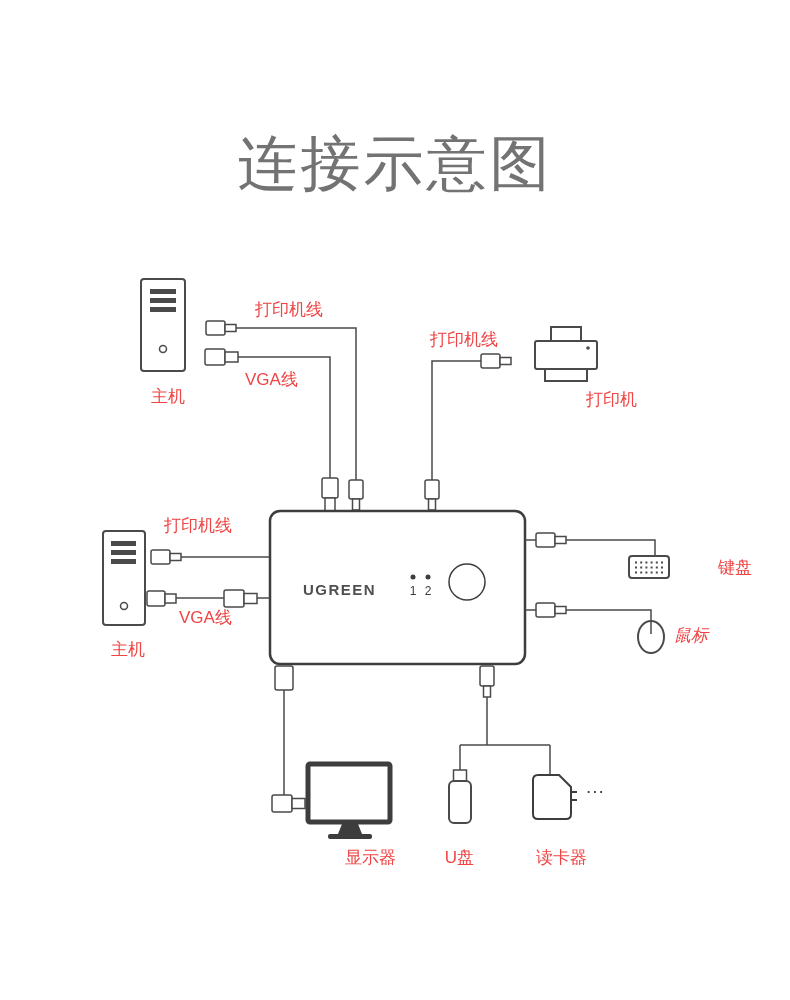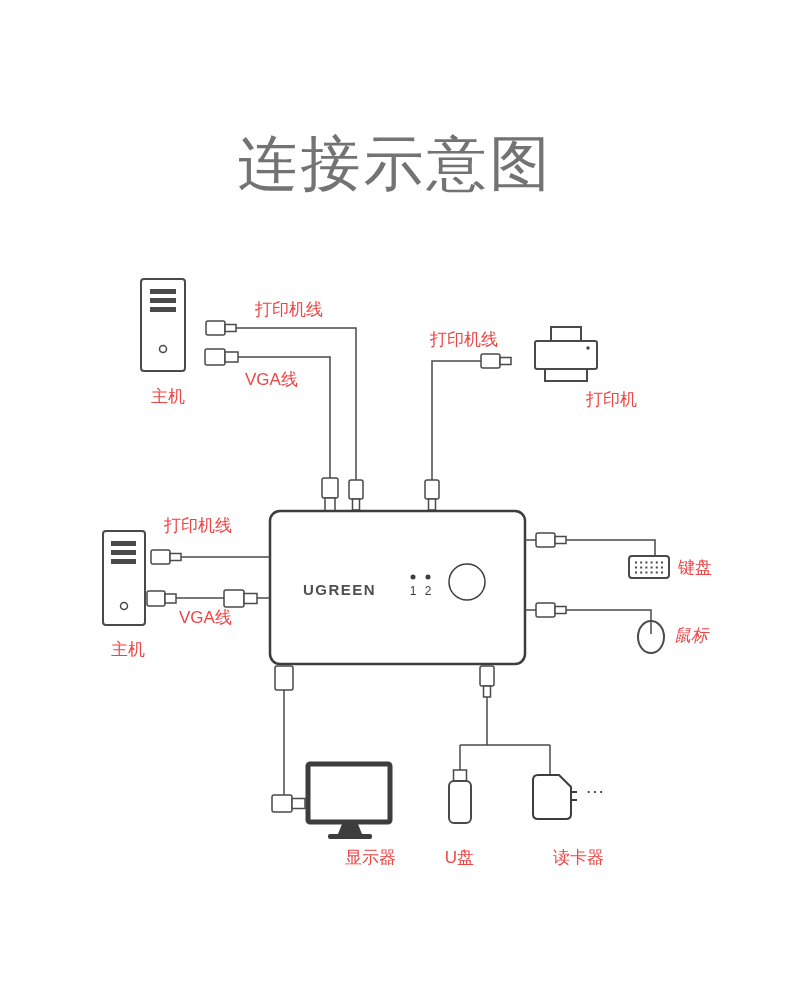--- a/index.html
+++ b/index.html
@@ -188,21 +188,21 @@
   <div class="label center" style="left:535px;top:391px;width:62px;margin-left:40px;">打印机</div>
 
   <div class="label center" style="left:103px;top:641px;width:42px;">主机</div>
   <div class="label" style="left:164px;top:517px;">打印机线</div>
   <div class="label" style="left:179px;top:609px;">VGA线</div>
 
   <div class="brand">UGREEN</div>
   <div class="indicator" style="left:408px;">1</div>
   <div class="indicator" style="left:423px;">2</div>
 
-  <div class="label" style="left:678px;top:559px;">键盘</div>
+  <div class="label" style="left:718px;top:559px;">键盘</div>
   <div class="label" style="left:674px;top:627px;font-style:italic;">鼠标</div>
 
   <div class="label center" style="left:316px;top:849px;width:80px;">显示器</div>
   <div class="label center" style="left:426px;top:849px;width:48px;">U盘</div>
-  <div class="label center" style="left:534px;top:849px;width:70px;">读卡器</div>
+  <div class="label center" style="left:517px;top:849px;width:70px;">读卡器</div>
   <div class="more">...</div>
 
 </div>
 
 </body></html>

